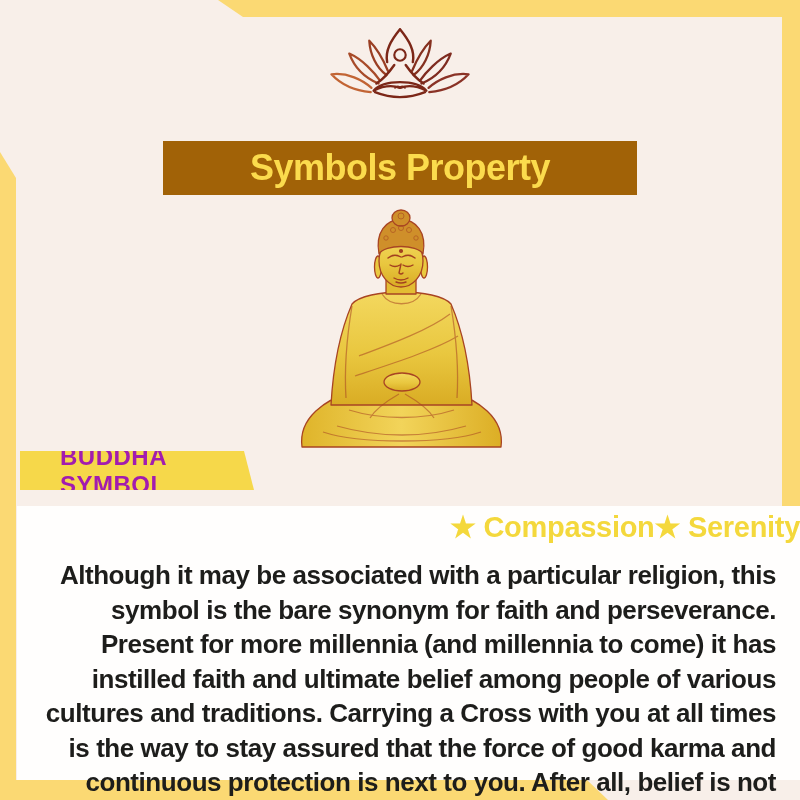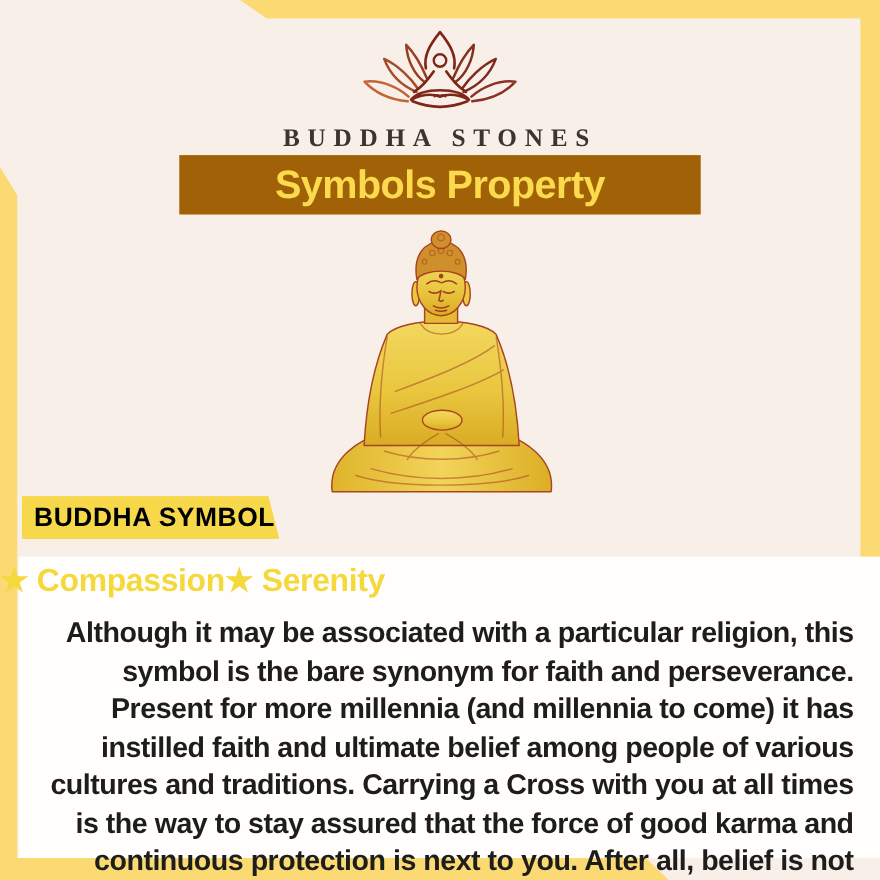--- a/index.html
+++ b/index.html
@@ -36,30 +36,30 @@
   
   .buddha-wrap{position:absolute;left:289px;top:204px;width:225px;height:246px;}
   
   .ribbon{
     position:absolute;left:20px;top:451px;width:234px;height:39px;
     background:#f6d84a;
     clip-path:polygon(0 0,224px 0,234px 39px,0 39px);
     display:flex;align-items:center;
   }
   .ribbon-text{
-    padding-left:11px;color:#000000;font-size:24px;font-weight:bold;
+    padding-left:40px;color:#a21caf;font-size:24px;font-weight:bold;
     letter-spacing:.5px;
   }
   
   .panel{
     position:absolute;left:17px;top:506px;width:783px;height:274px;
     background:#fffefd;
   }
   .traits{
-    position:absolute;left:0;top:510px;width:800px;text-align:left;
+    position:absolute;left:0;top:510px;width:800px;text-align:right;
     font-size:29px;font-weight:bold;color:#f4d83c;letter-spacing:-.3px;
   }
   .description{
     position:absolute;left:36px;top:558px;width:740px;
     font-size:26px;font-weight:bold;color:#1d1d1b;
     letter-spacing:-.45px;line-height:34.5px;text-align:right;
   }
 </style>
 </head>
 <body>
@@ -87,21 +87,20 @@
 
         <circle cx="105" cy="42" r="8" stroke="#7c2718" stroke-width="3"></circle>
 
         <path d="M97,56 C90,66 83,75 72,82 M113,56 C120,66 127,75 138,82" stroke="#7c2718" stroke-width="3.4"></path>
 
         <path d="M68,92 C82,76 128,76 142,92 C130,86 116,84 105,88 C94,84 80,86 68,92 Z" stroke="#7c2718" stroke-width="3.2"></path>
         <path d="M70,94 Q105,108 140,94" stroke="#7c2718" stroke-width="3.4"></path>
         <path d="M98,88 q4,-4 8,0 M104,88 q4,-4 8,0" stroke="#7c2718" stroke-width="2.4"></path>
       </g>
     </svg>
-    <div class="brand-name">BUDDHA STONES</div>
   </div>
 
   <div class="title-bar">
     <span class="title-text">Symbols Property</span>
   </div>
 
   <div class="buddha-wrap">
     <svg width="225" height="246" viewBox="0 0 225 246">
       <defs>
         <linearGradient id="goldV" x1="0" y1="0" x2="0" y2="1">

